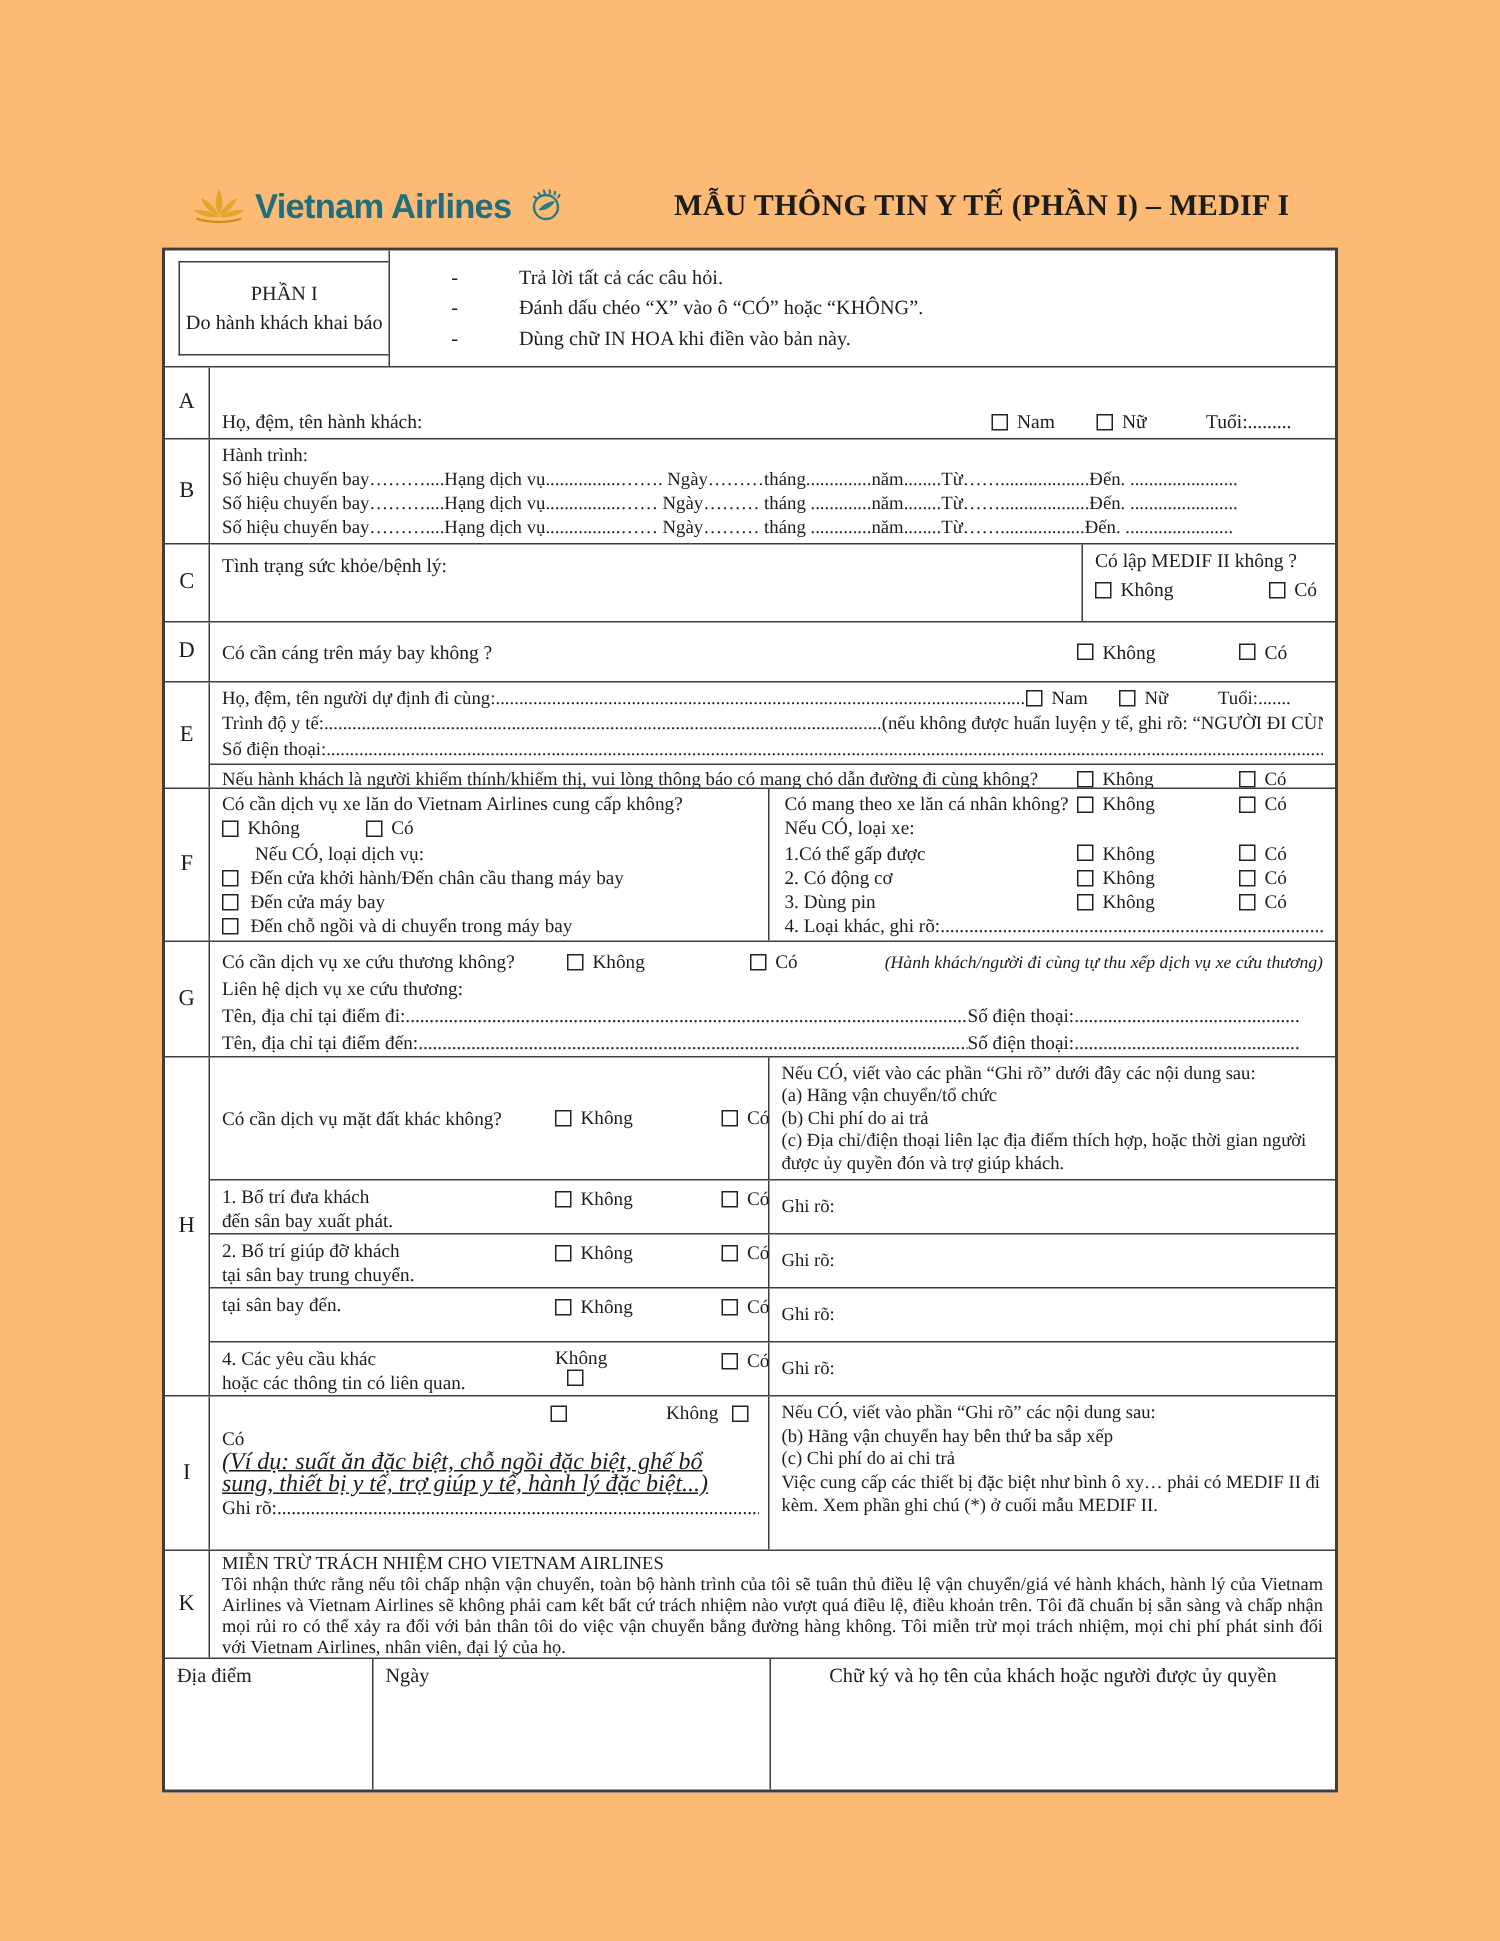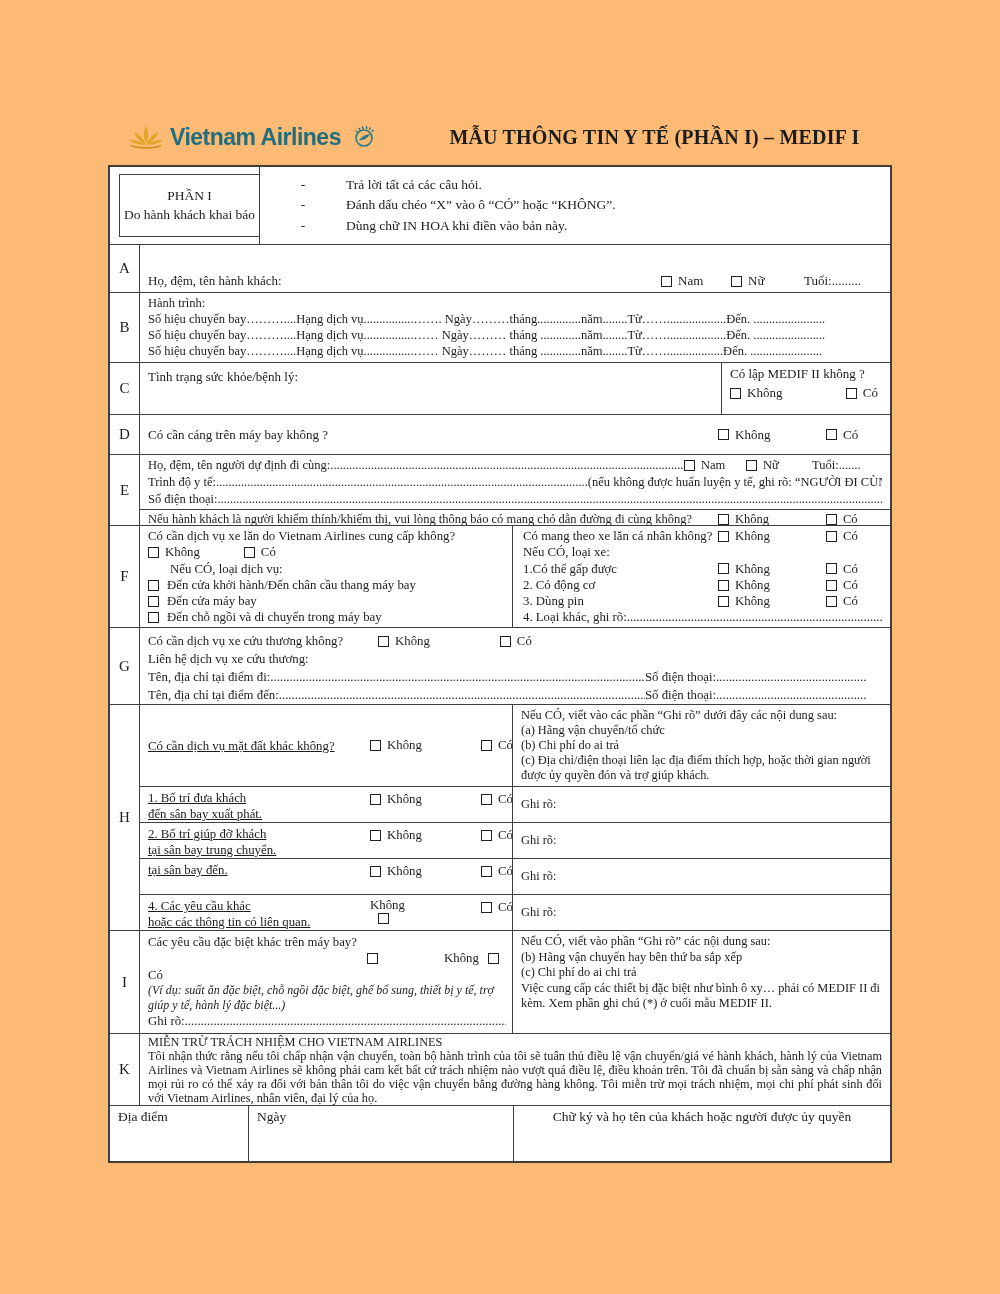--- a/index.html
+++ b/index.html
@@ -83,47 +83,47 @@
   .rowG .ccell { font-size:12.8px; line-height:18px; padding-top:4px; }
   .g1 { display:flex; align-items:center; gap:8px; }
   .g1 .gq { width:222px; flex:0 0 222px; }
   .g1 .note { margin-left:auto; font-size:11.8px; }
   .g-line { display:flex; }
   .g-phone { width:237px; flex:0 0 237px; }
 
   .rowH .ccell { display:flex; flex-direction:column; padding:0; }
   .h-sub { display:flex; border-top:1.5px solid #3e3e3e; position:relative; }
   .h-sub:first-child { border-top:none; }
-  .h-left { width:372px; flex:0 0 372px; padding:3px 6px 3px 8px; position:relative; font-size:12.8px; line-height:16px;text-decoration:underline; }
+  .h-left { width:372px; flex:0 0 372px; padding:3px 6px 3px 8px; position:relative; font-size:12.8px; line-height:16px; }
   .h-right { flex:1; border-left:1.5px solid #3e3e3e; padding:3px 8px; font-size:12.4px; line-height:15px; min-width:0; }
   .h0 { height:81px; }
   .h0 .h-left { display:flex; align-items:center; }
   .hn { height:36px; }
   .hn .h-right { display:flex; align-items:center; }
   .abs-no { position:absolute; left:230px; top:4px; }
   .abs-yes { position:absolute; left:341px; top:4px; }
   .h0 .abs-no { top:32px; } .h0 .abs-yes { top:32px; }
   .h4-label { position:absolute; left:230px; top:2px; }
   .h4-cb { position:absolute; left:238px; top:18px; }
 
   .rowI { height:103px; }
   .rowI .ccell { display:flex; padding:0; }
   .i-left { width:372px; flex:0 0 372px; padding:3px 6px 3px 8px; font-size:12.8px; line-height:16px; position:relative; }
   .i-right { flex:1; border-left:1.5px solid #3e3e3e; padding:3px 8px; font-size:12.4px; line-height:15.6px; min-width:0; }
   .i2 { position:relative; height:17px; }
   .i2 .cb1 { position:absolute; left:219px; top:3px; }
   .i2 .no-lbl { position:absolute; left:296px; top:0; }
   .i2 .cb2 { position:absolute; left:340px; top:3px; }
-  .i-ex { font-size:12px; line-height:15px; }
+  .i-ex { font-size:16px; line-height:15px;text-decoration:underline; }
 
   .rowK { height:72px; }
   .rowK .ccell { font-size:12.3px; line-height:13.9px; padding-top:2px; }
   .rowK .k-body { text-align:justify; }
 
-  .rowFoot { height:56px; }
+  .rowFoot { height:88px; }
   .rowFoot .fcell { padding:3px 8px; font-size:13.5px; }
   .f-place { width:139px; flex:0 0 139px; border-right:1.5px solid #3e3e3e; }
   .f-date { width:265px; flex:0 0 265px; border-right:1.5px solid #3e3e3e; }
   .f-sign { flex:1; text-align:center; }
 </style>
 </head>
 <body>
 
 <div class="page">
 
@@ -372,20 +372,21 @@
           <span class="gq">Có cần dịch vụ xe cứu thương không?</span>
           <span class="pair">
               <span class="cb"></span>
               <span>Không</span>
             </span>
           <span style="width:54px"></span>
           <span class="pair">
               <span class="cb"></span>
               <span>Có</span>
             </span>
+          <span class="note it">(Hành khách/người đi cùng tự thu xếp dịch vụ xe cứu thương)</span>
         </div>
         <div>Liên hệ dịch vụ xe cứu thương:</div>
         <div class="g-line">
           <span class="dots sp">Tên, địa chỉ tại điểm đi:..................................................................................................................................................................</span>
           <span class="g-phone dots">Số điện thoại:...............................................</span>
         </div>
         <div class="g-line">
           <span class="dots sp">Tên, địa chỉ tại điểm đến:...............................................................................................................................................................</span>
           <span class="g-phone dots">Số điện thoại:...............................................</span>
         </div>
@@ -479,21 +480,20 @@
               <span>Ghi rõ:</span>
             </div>
         </div>
       </div>
     </div>
 
     <div class="trow rowI">
       <div class="lcol">I</div>
       <div class="ccell">
         <div class="i-left">
-          <div>Các yêu cầu đặc biệt khác trên máy bay?</div>
           <div class="i2">
             <span class="cb cb1"></span>
             <span class="no-lbl">Không</span>
             <span class="cb cb2"></span>
           </div>
           <div>Có</div>
           <div class="it i-ex">(Ví dụ: suất ăn đặc biệt, chỗ ngồi đặc biệt, ghế bổ sung, thiết bị y tế, trợ giúp y tế, hành lý đặc biệt...)</div>
           <div class="dots">Ghi rõ:...................................................................................................................................................</div>
         </div>
         <div class="i-right">

